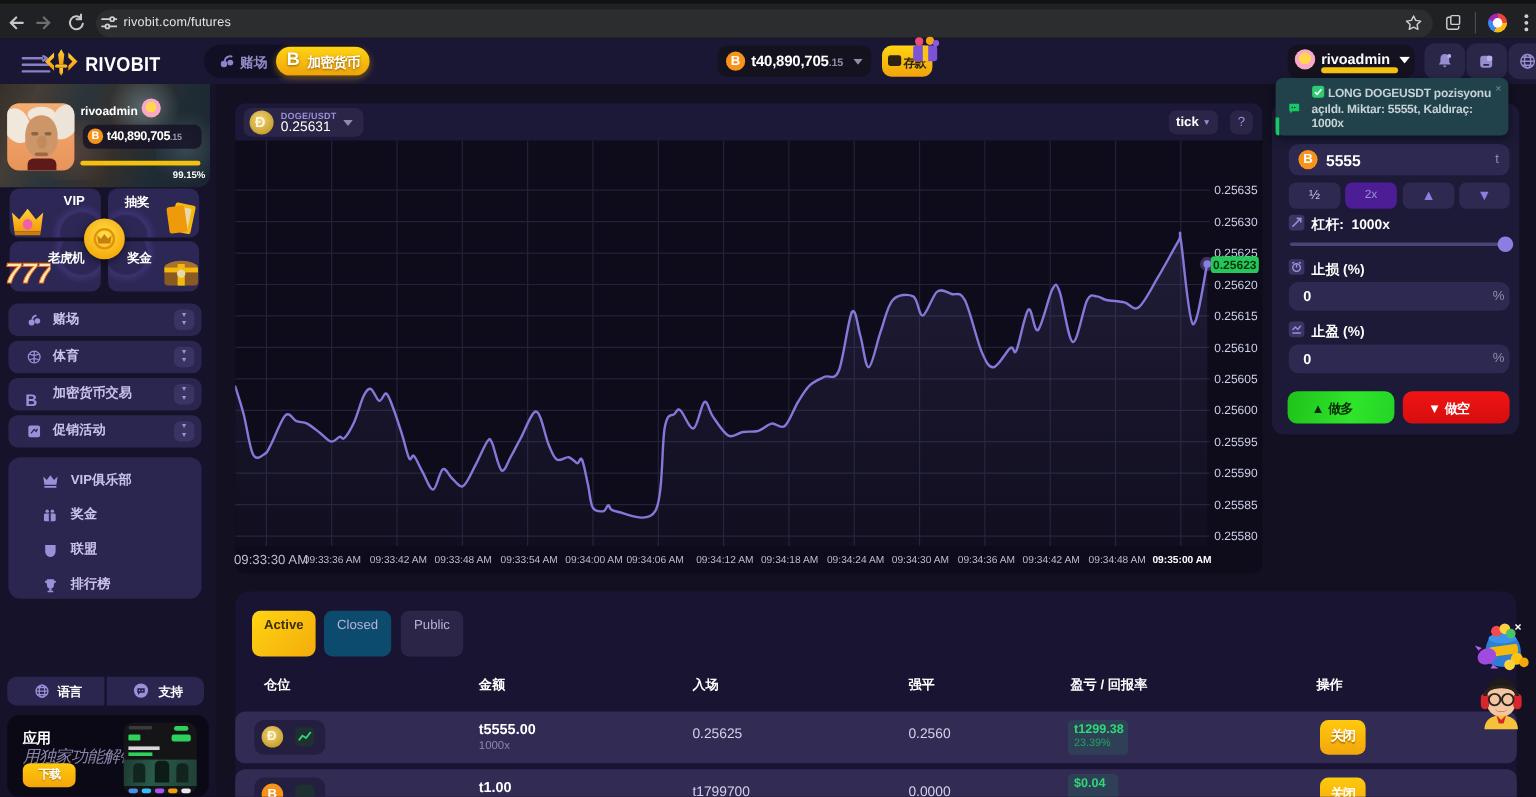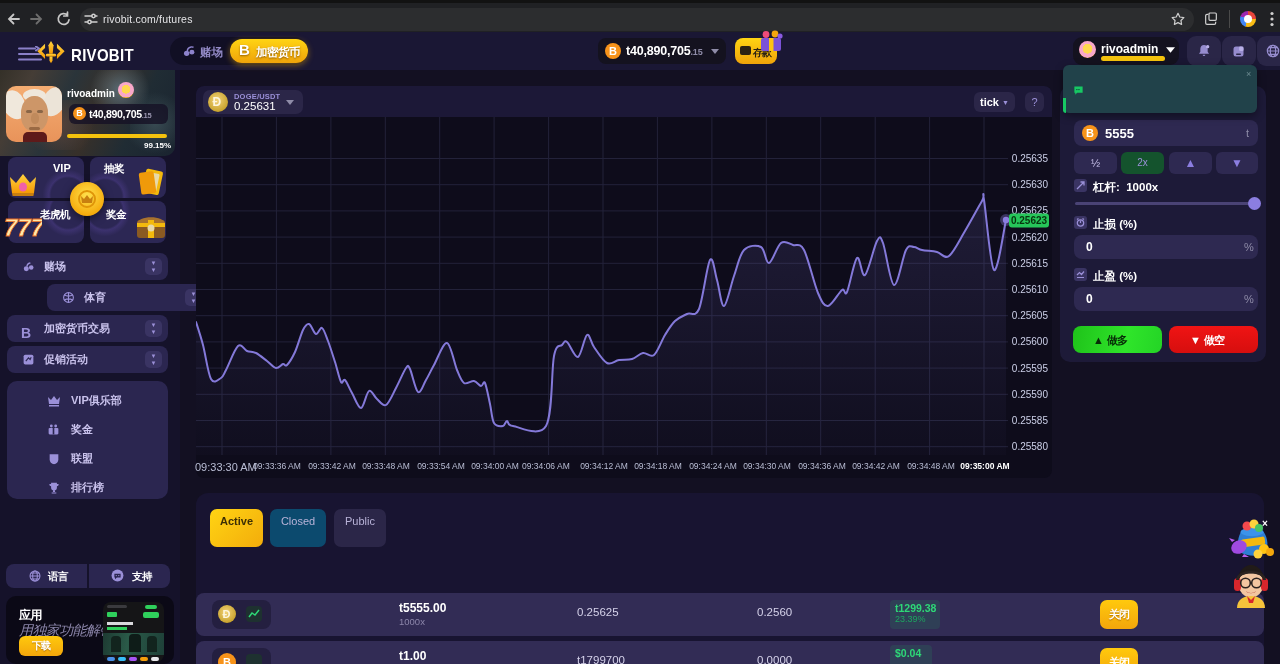--- a/index.html
+++ b/index.html
@@ -12,21 +12,21 @@
 #urlpill{position:absolute;left:80px;top:5px;width:1114px;height:23px;background:#2c2d2f;border-radius:12px;}
 #urltxt{position:absolute;left:103px;top:10px;font-size:10.5px;color:#e4e4e6;letter-spacing:.2px;}
 
 #header{position:absolute;left:0;top:32px;width:1280px;height:38px;background:#1a1734;}
 .hbtn{position:absolute;width:34px;height:30px;top:4px;background:#2a2647;border-radius:9px;}
 
 #sidebar{position:absolute;left:0;top:70px;width:180px;height:594px;background:#15122a;}
 .mpill{position:absolute;left:7px;width:161px;height:27px;background:#2b2650;border-radius:8px;color:#c9c2ec;font-size:11px;font-weight:bold;line-height:27px;}
 .mpill .lbl{margin-left:37px;}
 .chev{position:absolute;right:6px;top:5px;width:17px;height:17px;background:#3a3463;border-radius:5px;color:#9b90d8;font-size:6px;text-align:center;line-height:7px;padding-top:2px;}
-.gitem{position:absolute;left:16px;width:142px;height:29px;color:#c9c2ec;font-size:11px;font-weight:bold;line-height:29px;}
+.gitem{position:absolute;left:4px;width:142px;height:29px;color:#c9c2ec;font-size:11px;font-weight:bold;line-height:29px;}
 .gitem .lbl{margin-left:48px;}
 
 #chartwrap{position:absolute;left:196px;top:86px;width:856px;height:392px;background:#0e0c1b;border-radius:8px;}
 #chartbar{position:absolute;left:0;top:0;width:856px;height:31px;background:#1c1837;border-radius:8px 8px 0 0;}
 #selector{position:absolute;left:7px;top:4px;width:100px;height:24px;background:#2b2648;border-radius:7px;}
 
 #bottom{position:absolute;left:196px;top:493px;width:1068px;height:171px;background:#181431;border-radius:12px 12px 0 0;}
 .tab{position:absolute;top:16px;height:38px;border-radius:7px;font-size:11px;line-height:25px;text-align:center;}
 .th{position:absolute;top:0;color:#fff;font-size:11px;font-weight:bold;}
 .row{position:absolute;left:0;width:1068px;height:43px;background:#322c55;border-radius:8px;}
@@ -211,21 +211,21 @@
     </svg>
 
   <div class="mpill" style="top:183px;">
     <svg width="13" height="13" viewBox="0 0 24 24" style="position:absolute;left:15px;top:7px" fill="#9b90d8">
         <circle cx="8" cy="16" r="4.6"></circle>
         <circle cx="17" cy="14" r="4.2"></circle>
         <path d="M8 12 C8 8 10 5 15 4 L16 6.5 C12 7.5 10.5 9.5 10.5 12 Z"></path>
       </svg>
     <span class="lbl">赌场</span><div class="chev">▼<br>▼</div>
   </div>
-  <div class="mpill" style="top:214px;margin-left:40px;">
+  <div class="mpill" style="top:214px;">
     <svg width="13" height="13" viewBox="0 0 24 24" style="position:absolute;left:15px;top:7px" fill="none" stroke="#9b90d8" stroke-width="2">
         <circle cx="12" cy="12" r="9"></circle>
         <path d="M4 7 C9 10 15 10 20 7 M4 17 C9 14 15 14 20 17 M12 3 V21"></path>
       </svg>
     <span class="lbl">体育</span><div class="chev">▼<br>▼</div>
   </div>
   <div class="mpill" style="top:245px;">
     <div class="abs" style="left:14px;top:5px;font-size:14px;font-weight:bold;color:#9b90d8;">B</div>
     <span class="lbl">加密货币交易</span><div class="chev">▼<br>▼</div>
   </div>
@@ -380,20 +380,28 @@
 <span style="position:absolute;left:652px;top:6px;width:56px;text-align:center;font-size:8.5px;color:#b9bdd4;white-space:nowrap;">09:34:42 AM</span>
 <span style="position:absolute;left:707px;top:6px;width:56px;text-align:center;font-size:8.5px;color:#b9bdd4;white-space:nowrap;">09:34:48 AM</span>
 <span style="position:absolute;left:761px;top:6px;width:56px;text-align:center;font-size:8.5px;color:#fff;font-weight:bold;white-space:nowrap;">09:35:00 AM</span>
 </div>
 </div>
 
 <div id="bottom">
   <div class="tab" style="left:14px;width:53px;background:linear-gradient(135deg,#ffd413,#f3ac0b);color:#3d2f05;font-weight:bold;">Active</div>
   <div class="tab" style="left:74px;width:56px;background:#0c4a6e;color:#b9b3d8;">Closed</div>
   <div class="tab" style="left:138px;width:52px;background:#2b2648;color:#b9b3d8;">Public</div>
+  <div class="abs" style="left:0;top:70px;width:1068px;height:22px;">
+    <div class="th" style="left:24px;">仓位</div>
+    <div class="th" style="left:203px;">金额</div>
+    <div class="th" style="left:381px;">入场</div>
+    <div class="th" style="left:561px;">强平</div>
+    <div class="th" style="left:696px;">盈亏 / 回报率</div>
+    <div class="th" style="left:901px;">操作</div>
+  </div>
   <div class="row" style="top:100px;">
     <div class="abs" style="left:16px;top:7px;width:59px;height:29px;background:#241f40;border-radius:8px;"></div>
     <div class="abs" style="left:22px;top:12px;width:18px;height:18px;border-radius:50%;background:radial-gradient(circle at 45% 40%,#f3d37a,#c9a42f 70%,#a8821c);"></div>
     <div class="abs" style="left:26.5px;top:14.5px;font-size:11px;font-weight:bold;color:#fdf6de;">Đ</div>
     <div class="abs" style="left:50px;top:13px;width:16px;height:16px;background:#1e3130;border-radius:4px;"></div>
     <svg width="12" height="10" viewBox="0 0 12 10" style="position:absolute;left:52px;top:16px" fill="none" stroke="#2ed877" stroke-width="1.5">
         <path d="M1 8 L4 4 L7 6 L11 1"></path>
       </svg>
     <div class="abs" style="left:203px;top:8px;font-size:12px;font-weight:bold;color:#fff;">t5555.00</div>
     <div class="abs" style="left:203px;top:23px;font-size:9.5px;color:#8d87ab;">1000x</div>
@@ -417,21 +425,21 @@
   </div>
 </div>
 
 <div id="rpanel">
   <div class="rinput" style="top:34px;height:26px;"></div>
   <div class="abs" style="left:1087px;top:212px;"></div>
   <div class="abs" style="left:22px;top:39px;width:16px;height:16px;border-radius:50%;background:#f7931a;color:#fff;font-size:11px;font-weight:bold;text-align:center;line-height:16px;">B</div>
   <div class="abs" style="left:45px;top:40px;font-size:13px;font-weight:bold;color:#fff;">5555</div>
   <div class="abs" style="left:186px;top:41px;font-size:11px;color:#8f8ca8;">t</div>
   <div class="abs" style="left:14px;top:66px;width:43px;height:22px;background:#2e2951;border-radius:6px;color:#c9c2ec;text-align:center;line-height:22px;font-size:11px;">½</div>
-  <div class="abs" style="left:61px;top:66px;width:43px;height:22px;background:#14532d;border-radius:6px;color:#9b90d8;text-align:center;line-height:22px;font-size:10px;">2x</div>
+  <div class="abs" style="left:61px;top:66px;width:43px;height:22px;background:#4c1d95;border-radius:6px;color:#9b90d8;text-align:center;line-height:22px;font-size:10px;">2x</div>
   <div class="abs" style="left:109px;top:66px;width:43px;height:22px;background:#2e2951;border-radius:6px;color:#8b7ee0;text-align:center;line-height:22px;font-size:12px;">▲</div>
   <div class="abs" style="left:156px;top:66px;width:42px;height:22px;background:#2e2951;border-radius:6px;color:#8b7ee0;text-align:center;line-height:22px;font-size:12px;">▼</div>
   <div class="licon" style="top:93px;"><svg width="9" height="9" viewBox="0 0 9 9" style="margin-top:2px">
         <path d="M1 8 L8 1 M4.5 1 H8 V4.5" stroke="#9b90d8" stroke-width="1.3" fill="none"></path>
       </svg></div>
   <div class="rlabel" style="top:94px;">杠杆: &nbsp;1000x</div>
   <div class="abs" style="left:15px;top:116px;width:182px;height:3px;border-radius:2px;background:#4a4375;"></div>
   <div class="abs" style="left:188px;top:111px;width:13px;height:13px;border-radius:50%;background:#8b7ee0;"></div>
   <div class="licon" style="top:130px;"><svg width="9" height="9" viewBox="0 0 9 9" style="margin-top:2px">
         <circle cx="4.5" cy="5" r="3.2" fill="none" stroke="#9b90d8" stroke-width="1.2"></circle>
@@ -454,20 +462,24 @@
   <div class="abs" style="left:130px;top:247px;color:#fff;font-size:11px;font-weight:bold;">▼ <span style="letter-spacing:-1px">做空</span></div>
 </div>
 
 <div id="toast" class="abs" style="left:1063px;top:65px;width:194px;height:48px;background:#21424a;border-radius:6px;box-shadow:0 3px 8px rgba(0,0,0,.4);">
   <div class="abs" style="left:0;top:33px;width:3px;height:15px;background:#17c964;border-radius:0 0 0 6px;"></div>
   <svg width="11" height="11" viewBox="0 0 24 24" style="position:absolute;left:10px;top:20px" fill="#17c964">
       <path d="M3 3 H21 V17 H9 L5 21 V17 H3 Z"></path>
       <circle cx="8.5" cy="10" r="1.4" fill="#0c2c2f"></circle>
       <circle cx="13" cy="10" r="1.4" fill="#0c2c2f"></circle>
     </svg>
+  <div class="abs" style="left:30px;top:6px;width:163px;font-size:10px;font-weight:bold;color:#c6d2d6;line-height:12.5px;letter-spacing:-.2px;"><svg width="11" height="11" viewBox="0 0 24 24" style="vertical-align:-1px">
+        <rect x="1" y="1" width="22" height="22" rx="5" fill="#2ecc71"></rect>
+        <path d="M6 12.5 L10 16.5 L18 7.5" stroke="#fff" stroke-width="3" fill="none"></path>
+      </svg> LONG DOGEUSDT pozisyonu açıldı. Miktar: 5555t, Kaldıraç: 1000x</div>
   <div class="abs" style="left:183px;top:4px;color:#6d8a90;font-size:9px;">×</div>
 </div>
 
 <svg width="46" height="44" viewBox="0 0 46 44" style="position:absolute;left:1228px;top:516px">
   <path d="M14 14 C10 20 8 30 12 36 C20 41 32 41 38 36 C41 28 39 19 34 14 Z" fill="#2e7fd4"></path>
   <path d="M14 14 C18 11 30 11 34 14 C36 16 36 17 34 18 C28 21 20 21 14 18 C12 17 12 15 14 14Z" fill="#3b93ea"></path>
   <circle cx="19" cy="10" r="4.5" fill="#f4494d"></circle>
     <circle cx="26" cy="8" r="4.5" fill="#ffd23d"></circle>
     <circle cx="31" cy="12" r="4" fill="#49c463"></circle>
   <rect x="13" y="22" width="24" height="8" rx="2" fill="#f3b90d" transform="rotate(-8 25 26)"></rect>

